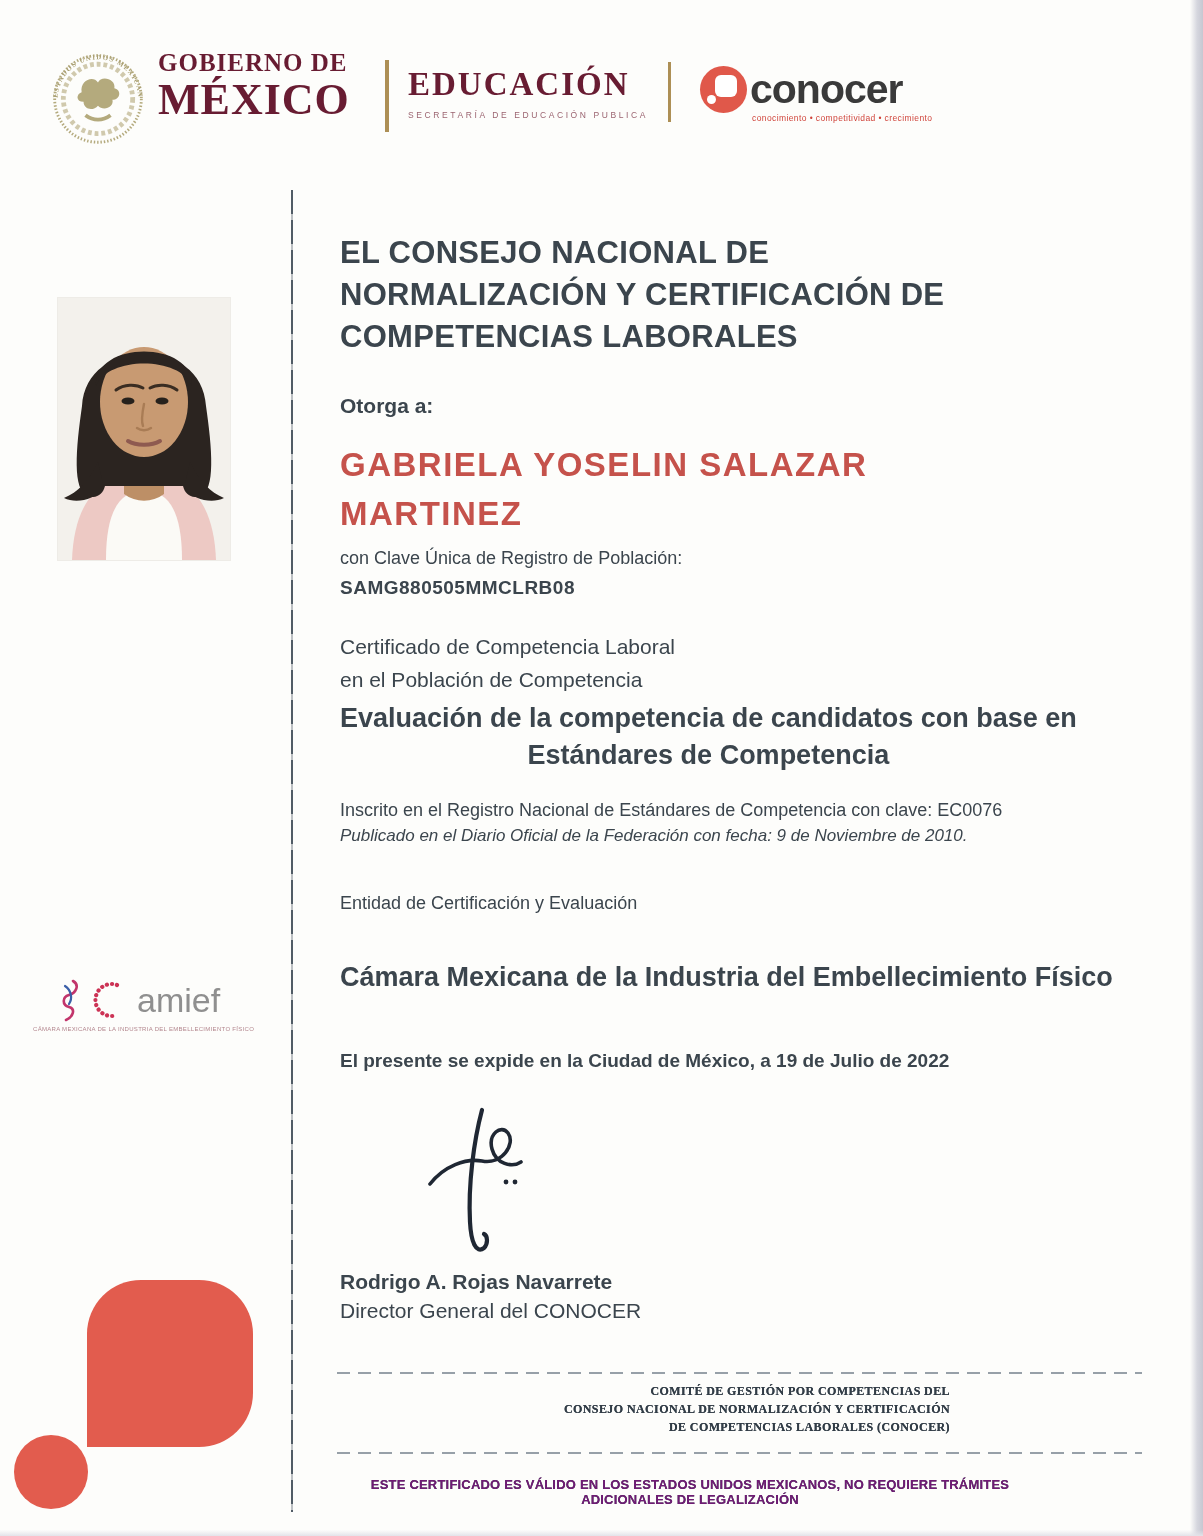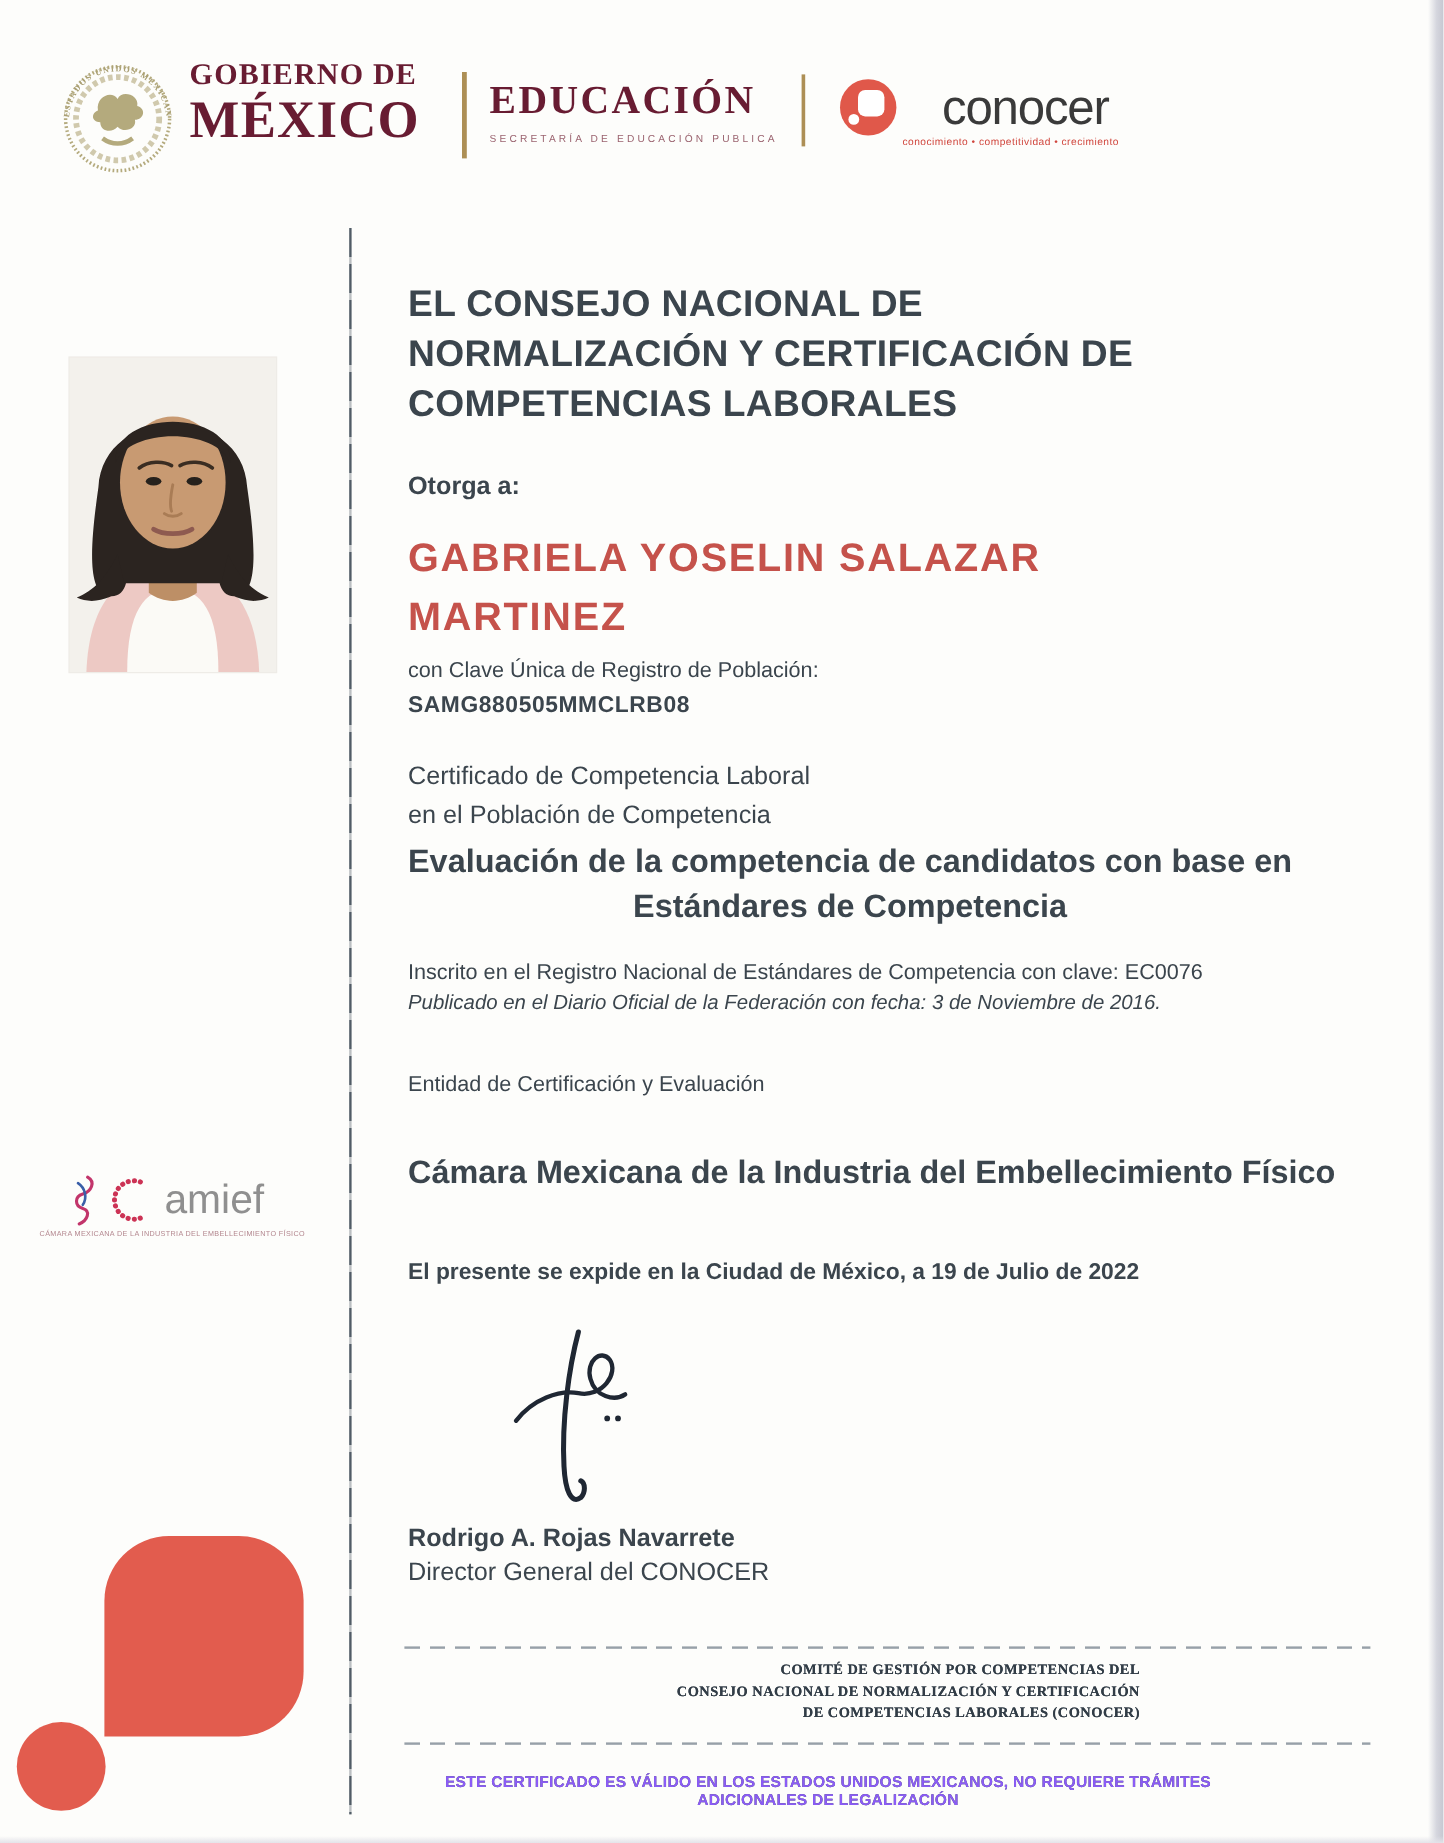--- a/index.html
+++ b/index.html
@@ -21,21 +21,21 @@
   .gold-bar1{left:385px;top:60px;width:4px;height:72px;background:var(--gold,#ad8f55);}
   .gold-bar2{left:668px;top:62px;width:3px;height:60px;background:var(--gold,#ad8f55);}
   .edu{left:408px;top:66px;color:var(--maroon,#681c32);font-family:"Liberation Serif",serif;}
   .edu-main{font-size:33px;font-weight:700;letter-spacing:2px;}
   .edu-sub{font-size:8.5px;letter-spacing:2.6px;color:#9b6470;margin-top:7px;font-family:"Liberation Sans",sans-serif;text-align:right;}
   .conocer{left:700px;top:66px;display:flex;align-items:flex-start;}
   .conocer-mark{width:47px;height:47px;border-radius:50%;background:var(--conocer-red,#e0584a);position:relative;flex:0 0 auto;}
   .conocer-mark::before{content:"";position:absolute;left:15px;top:9px;width:22px;height:22px;background:#fff;border-radius:6px;}
   .conocer-mark::after{content:"";position:absolute;left:7px;top:29px;width:9px;height:9px;background:#fff;border-radius:50%;}
   .conocer-txt{margin-left:3px;}
-  .conocer-word{font-size:41px;font-weight:normal;color:#3a3a3a;letter-spacing:-1px;line-height:1;margin-top:3px;margin-left:35px;}
+  .conocer-word{font-size:41px;font-weight:bold;color:#3a3a3a;letter-spacing:-1px;line-height:1;margin-top:3px;}
   .conocer-tag{font-size:8.5px;color:#d0453c;letter-spacing:.4px;margin-top:3px;margin-left:2px;}
   
   .photo{left:58px;top:298px;width:172px;height:262px;background:#f3f1ec;box-shadow:0 0 0 1px #eeece7;}
   
   .vline{left:291px;top:190px;width:2px;height:1322px;
     background:repeating-linear-gradient(180deg,#515c66 0 24px,rgba(81,92,102,.38) 24px 30px);}
   
   .col{left:340px;}
   .doc-title{top:232px;font-size:31px;font-weight:bold;line-height:42px;letter-spacing:.3px;color:var(--ink,#3b454d);}
   .otorga{top:394px;font-size:21px;font-weight:bold;}
@@ -59,21 +59,21 @@
   .camief-tag{font-size:6px;color:#b3868e;letter-spacing:.3px;margin-top:4px;margin-left:-22px;white-space:nowrap;}
   
   .dash1{left:337px;top:1372px;width:805px;height:2px;
     background:repeating-linear-gradient(90deg,#97a0a8 0 13px,transparent 13px 21px);}
   .dash2{left:337px;top:1452px;width:805px;height:2px;
     background:repeating-linear-gradient(90deg,#97a0a8 0 13px,transparent 13px 21px);}
   .committee{left:430px;top:1382px;width:520px;text-align:right;
     font-family:"Liberation Serif",serif;font-weight:bold;font-size:12px;line-height:18px;
     color:#323d47;letter-spacing:.4px;text-shadow:0 0 .5px #323d47;}
   .validity{left:337px;top:1477px;width:706px;text-align:center;
-    font-size:13px;font-weight:bold;color:#8b5cf6;letter-spacing:.2px;text-shadow:0 0 .4px #3a444e;}
+    font-size:13px;font-weight:bold;color:#701a75;letter-spacing:.2px;text-shadow:0 0 .4px #3a444e;}
   
   .red-square{left:87px;top:1280px;width:166px;height:167px;background:var(--shape-red,#e25c4e);
     border-radius:54px 54px 54px 0;}
   .red-dot{left:14px;top:1435px;width:74px;height:74px;background:var(--shape-red,#e25c4e);border-radius:50%;}
 </style>
 </head>
 <body>
 
 <div class="page">
 
@@ -157,21 +157,21 @@
     <div>Certificado de Competencia Laboral</div>
     <div>en el Población de Competencia</div>
   </div>
 
   <div class="abs col standard">
     <div>Evaluación de la competencia de candidatos con base en</div>
     <div>Estándares de Competencia</div>
   </div>
 
   <div class="abs col registry">Inscrito en el Registro Nacional de Estándares de Competencia con clave: EC0076</div>
-  <div class="abs col published">Publicado en el Diario Oficial de la Federación con fecha: 3 de Noviembre de 2016.</div>
+  <div class="abs col published">Publicado en el Diario Oficial de la Federación con fecha: 9 de Noviembre de 2010.</div>
 
   <div class="abs col entity-label">Entidad de Certificación y Evaluación</div>
   <div class="abs col entity-name">Cámara Mexicana de la Industria del Embellecimiento Físico</div>
 
   <div class="abs camief">
     <div class="camief-row">
       <svg width="86" height="44" viewBox="0 0 86 44">
         <path d="M18,3 C25,7 21,15 14,17 C7,19 7,27 14,29 C21,31 18,39 11,42" fill="none" stroke="#c2356b" stroke-width="2.6" stroke-linecap="round"></path>
         <path d="M10,8 C16,12 18,20 14,26" fill="none" stroke="#3a5fa8" stroke-width="2.2" stroke-linecap="round"></path>
         <path d="M62,7 A16,16 0 1 0 62,37" fill="none" stroke="#cc3355" stroke-width="4.2" stroke-linecap="round" stroke-dasharray="0.1 5"></path>

